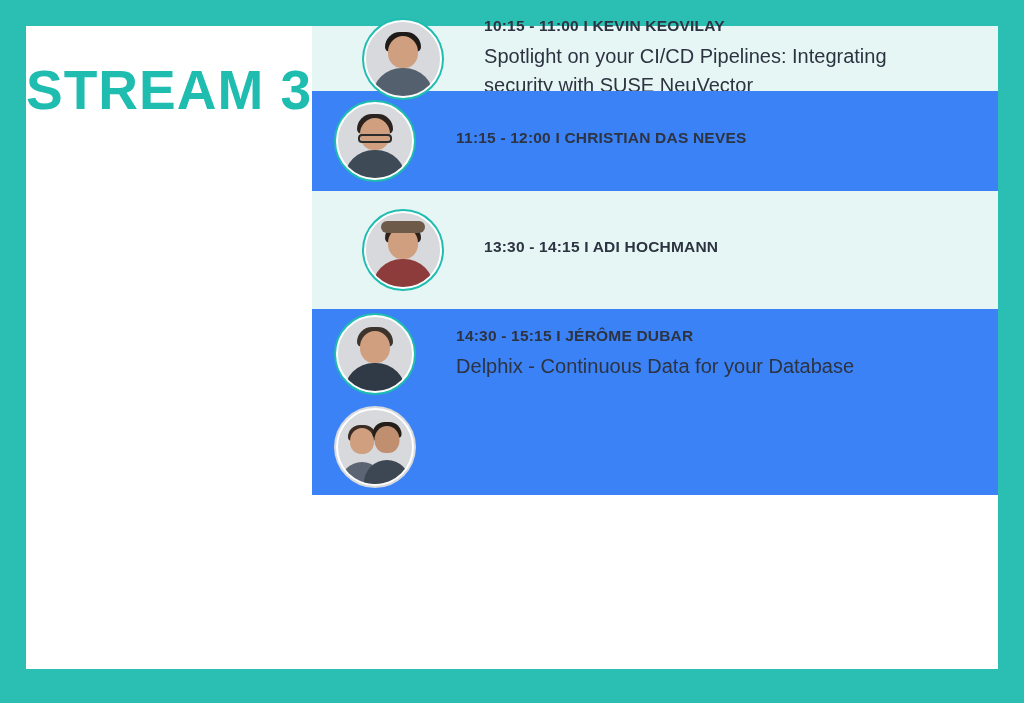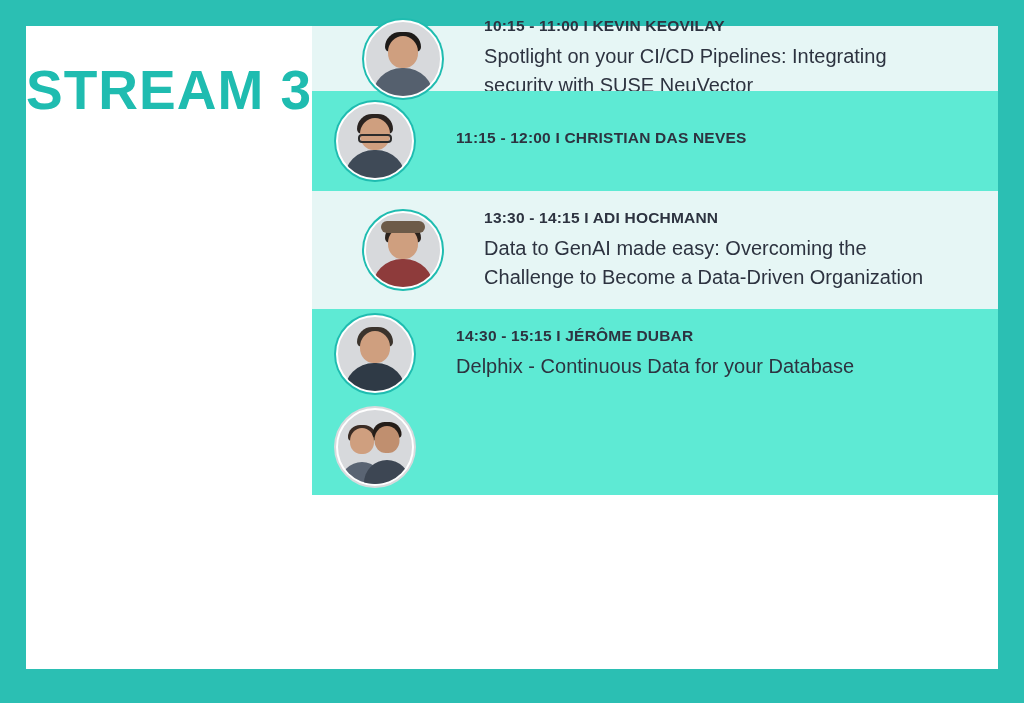--- a/index.html
+++ b/index.html
@@ -53,21 +53,21 @@
   .row {
     display: flex;
     align-items: center;
     padding: 0 0 0 52px;
     box-sizing: border-box;
   }
   .row.shaded {
     background: #e6f6f5;
   }
   .row.plain {
-    background: #5eead4;
+    background: #3b82f6;
     padding-left: 24px;
   }
   .avatar-wrap {
     flex: none;
     width: 120px;
     display: flex;
     align-items: center;
     justify-content: flex-start;
   }
   .avatar {
@@ -230,21 +230,20 @@
         <div class="avatar-wrap">
           <div class="avatar ring">
             <div class="body" style="background:#8e3b3b"></div>
             <div class="hair" style="background:#2b221c"></div>
             <div class="head"></div>
             <div class="hat"></div>
           </div>
         </div>
         <div class="text-col">
           <div class="slot-meta">13:30 - 14:15 I ADI HOCHMANN</div>
-          <div class="slot-title">Data to GenAI made easy: Overcoming the Challenge to Become a Data-Driven Organization</div>
         </div>
       </div>
 
       <div class="row plain" style="height:90px">
         <div class="avatar-wrap">
           <div class="avatar ring">
             <div class="body" style="background:#2f3a46"></div>
             <div class="hair" style="background:#3b332c"></div>
             <div class="head"></div>
           </div>

